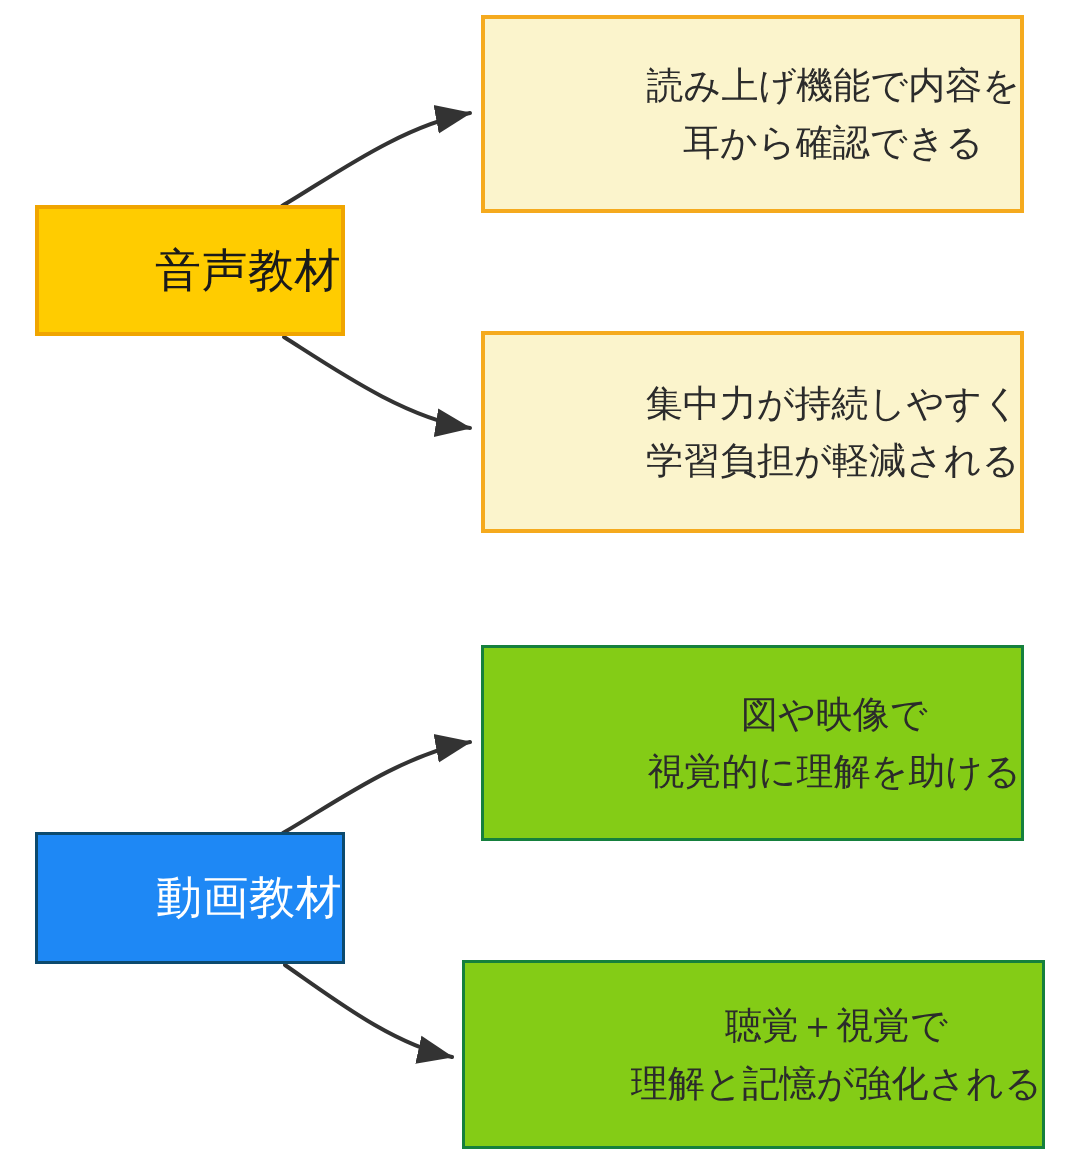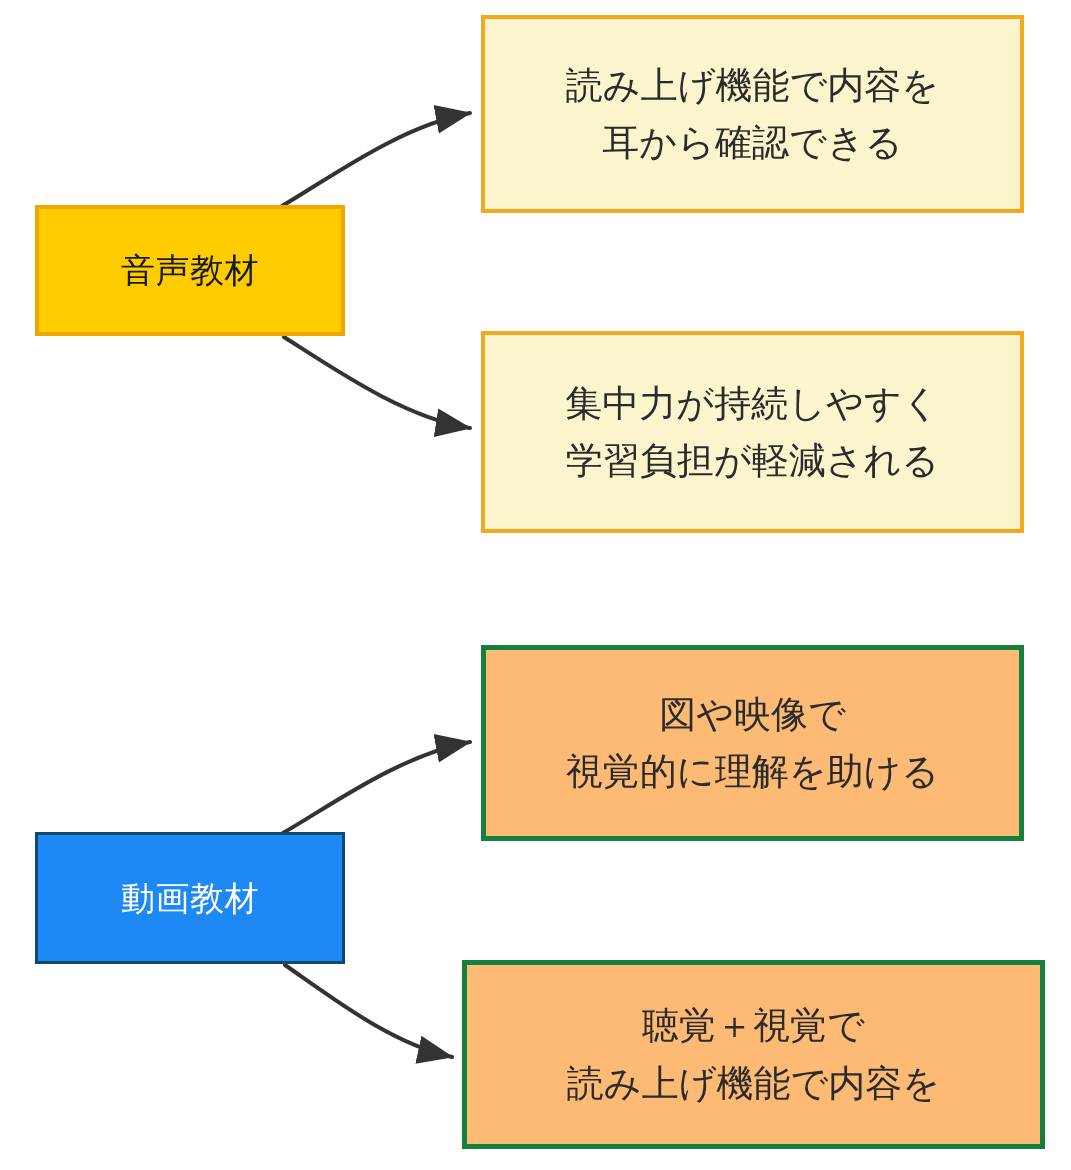--- a/index.html
+++ b/index.html
@@ -19,29 +19,29 @@
     position: absolute;
     left: 0; top: 0;
     width: 1071px;
     height: 1170px;
   }
   .node {
     position: absolute;
     box-sizing: border-box;
     display: flex;
     align-items: center;
-    justify-content: center;
+    justify-content: flex-end;
     text-align: center;
     line-height: 1.55;
     white-space: pre-line;
   }
 
   
   .node.source {
-    font-size: 34px;
+    font-size: 46px;
     font-weight: 400;
     letter-spacing: 0.5px;
   }
   .node.source-audio {
     left: 35px;  top: 205px;
     width: 310px; height: 131px;
     background: #FFCC00;
     border: 4px solid #F0A500;
     color: #1a1a1a;
   }
@@ -57,22 +57,22 @@
   .node.leaf {
     font-size: 37px;
     font-weight: 400;
     color: #2b2b2b;
   }
   .node.leaf-yellow {
     background: #FBF4CC;
     border: 4px solid #F5AA1E;
   }
   .node.leaf-blue {
-    background: #fdba74;
-    border: 5px solid #15803d;
+    background: #84cc16;
+    border: 3px solid #15803d;
   }
   .node.leaf-1 { left: 481px; top: 15px;  width: 543px; height: 198px; }
   .node.leaf-2 { left: 481px; top: 331px; width: 543px; height: 202px; }
   .node.leaf-3 { left: 481px; top: 645px; width: 543px; height: 196px; }
   .node.leaf-4 { left: 462px; top: 960px; width: 583px; height: 189px; }
 
   .node-label { display: block; }
   svg.edges { position: absolute; left: 0; top: 0; pointer-events: none; }
 </style>
 </head>
@@ -114,16 +114,16 @@
     <span class="node-label">動画教材</span>
   </div>
 
   <div class="node leaf leaf-blue leaf-3">
     <span class="node-label">図や映像で
 視覚的に理解を助ける</span>
   </div>
 
   <div class="node leaf leaf-blue leaf-4">
     <span class="node-label">聴覚＋視覚で
-読み上げ機能で内容を</span>
+理解と記憶が強化される</span>
   </div>
 
 </div>
 
 </body></html>

